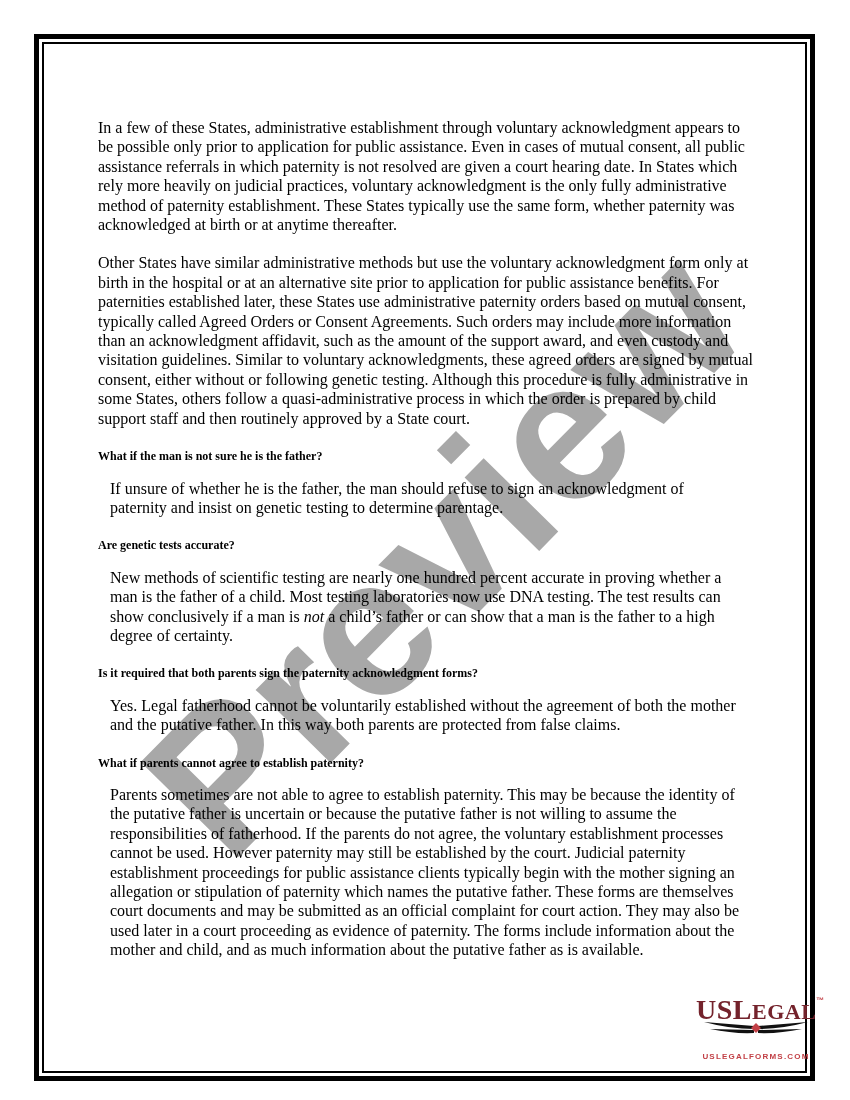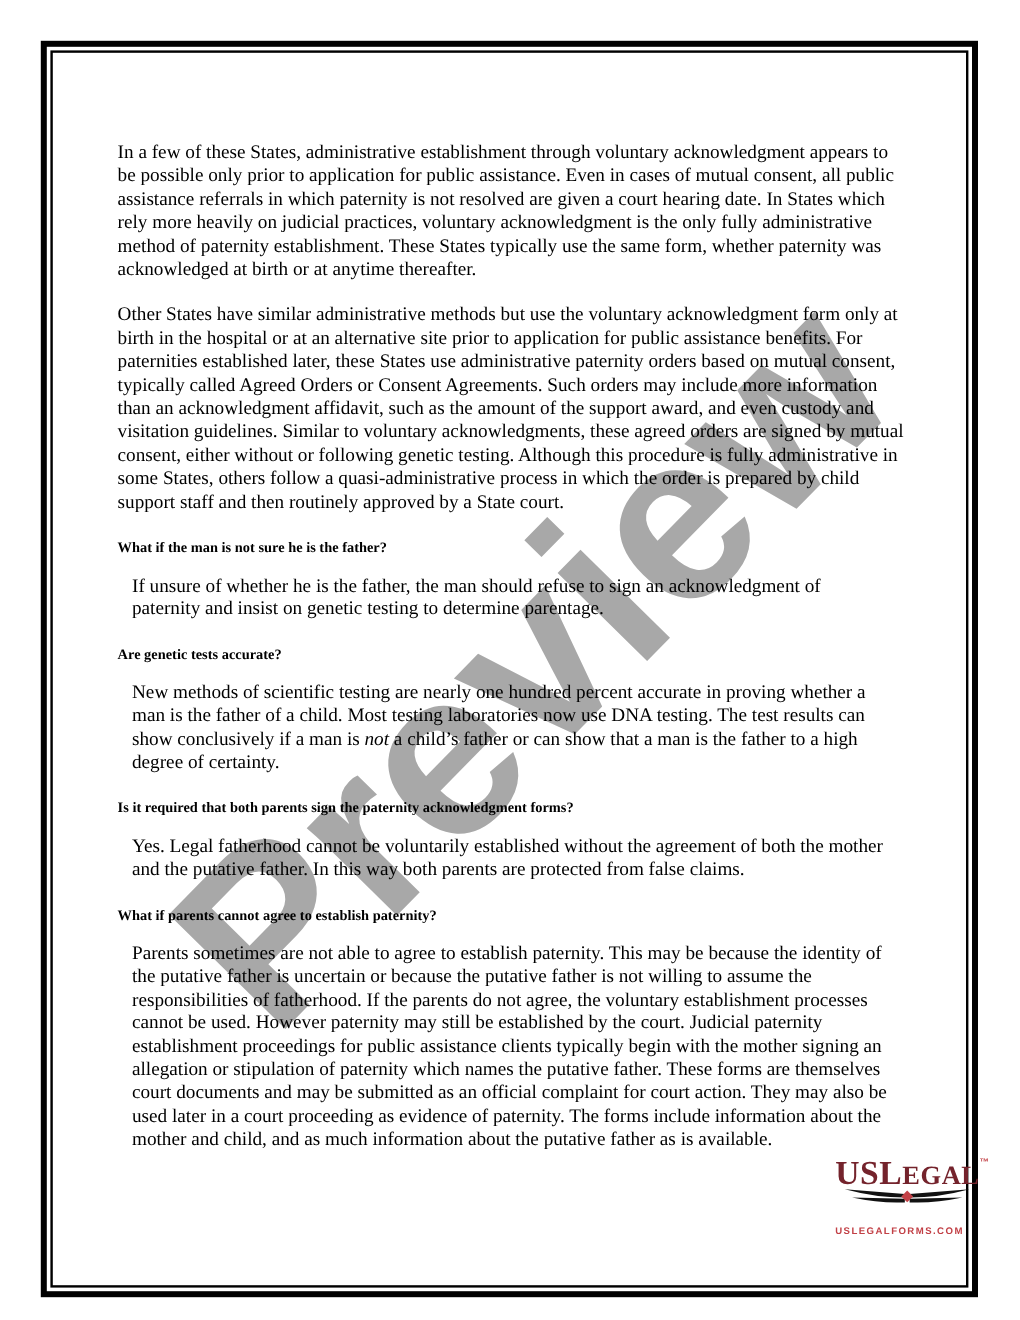--- a/index.html
+++ b/index.html
@@ -54,23 +54,23 @@
     font-size: 12px;
     line-height: 19.4px;
     font-weight: bold;
   }
   .section { margin: 0 0 19px 0; }
   .section p { margin: 12px; }
   .italic { font-style: italic; }
   
   .logo {
     position: absolute;
-    left: 696px; top: 965px;
+    left: 696px; top: 996px;
     width: 120px;
-    text-align: left;
+    text-align: center;
     z-index: 2;
     line-height: 1;
   }
   .logo .brand {
     font-family: "Liberation Serif", serif;
     font-weight: bold;
     color: #74232c;
     white-space: nowrap;
   }
   .logo .brand-lg { font-size: 28px; letter-spacing: 0.5px; }

